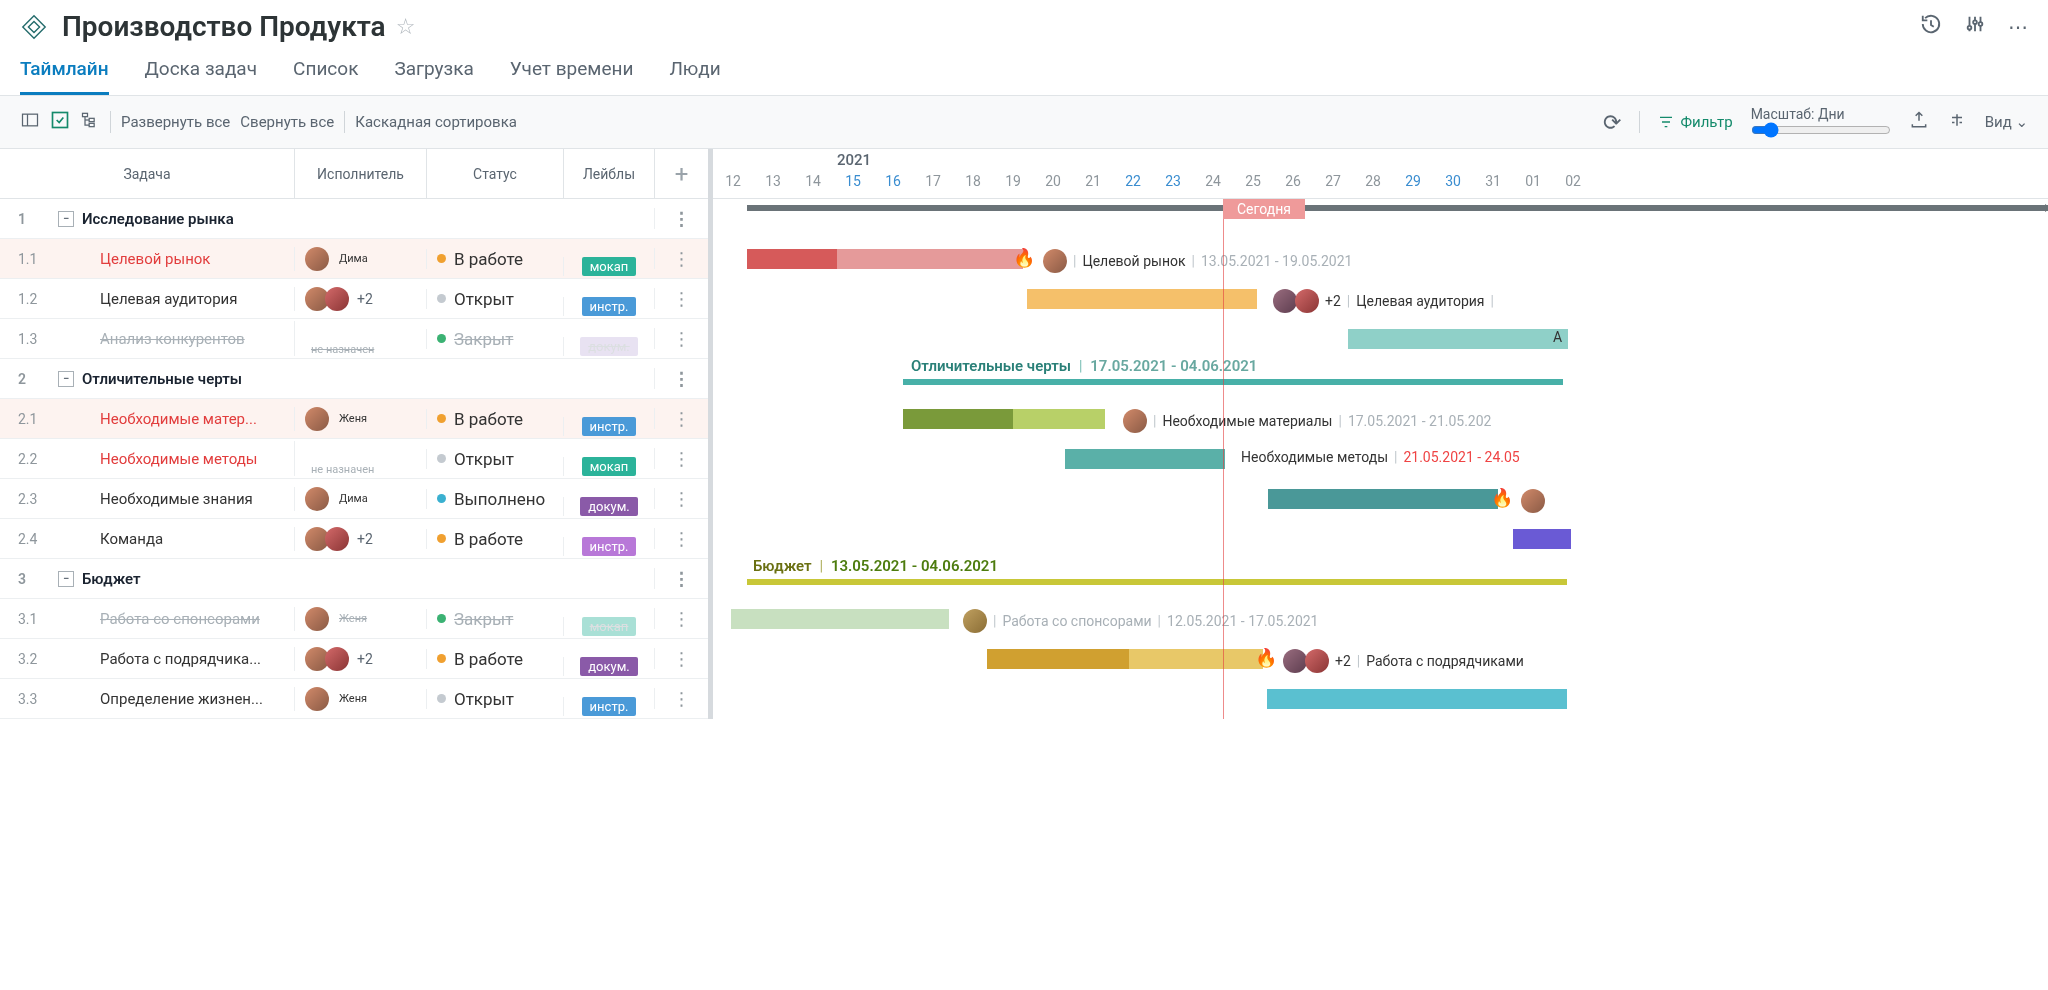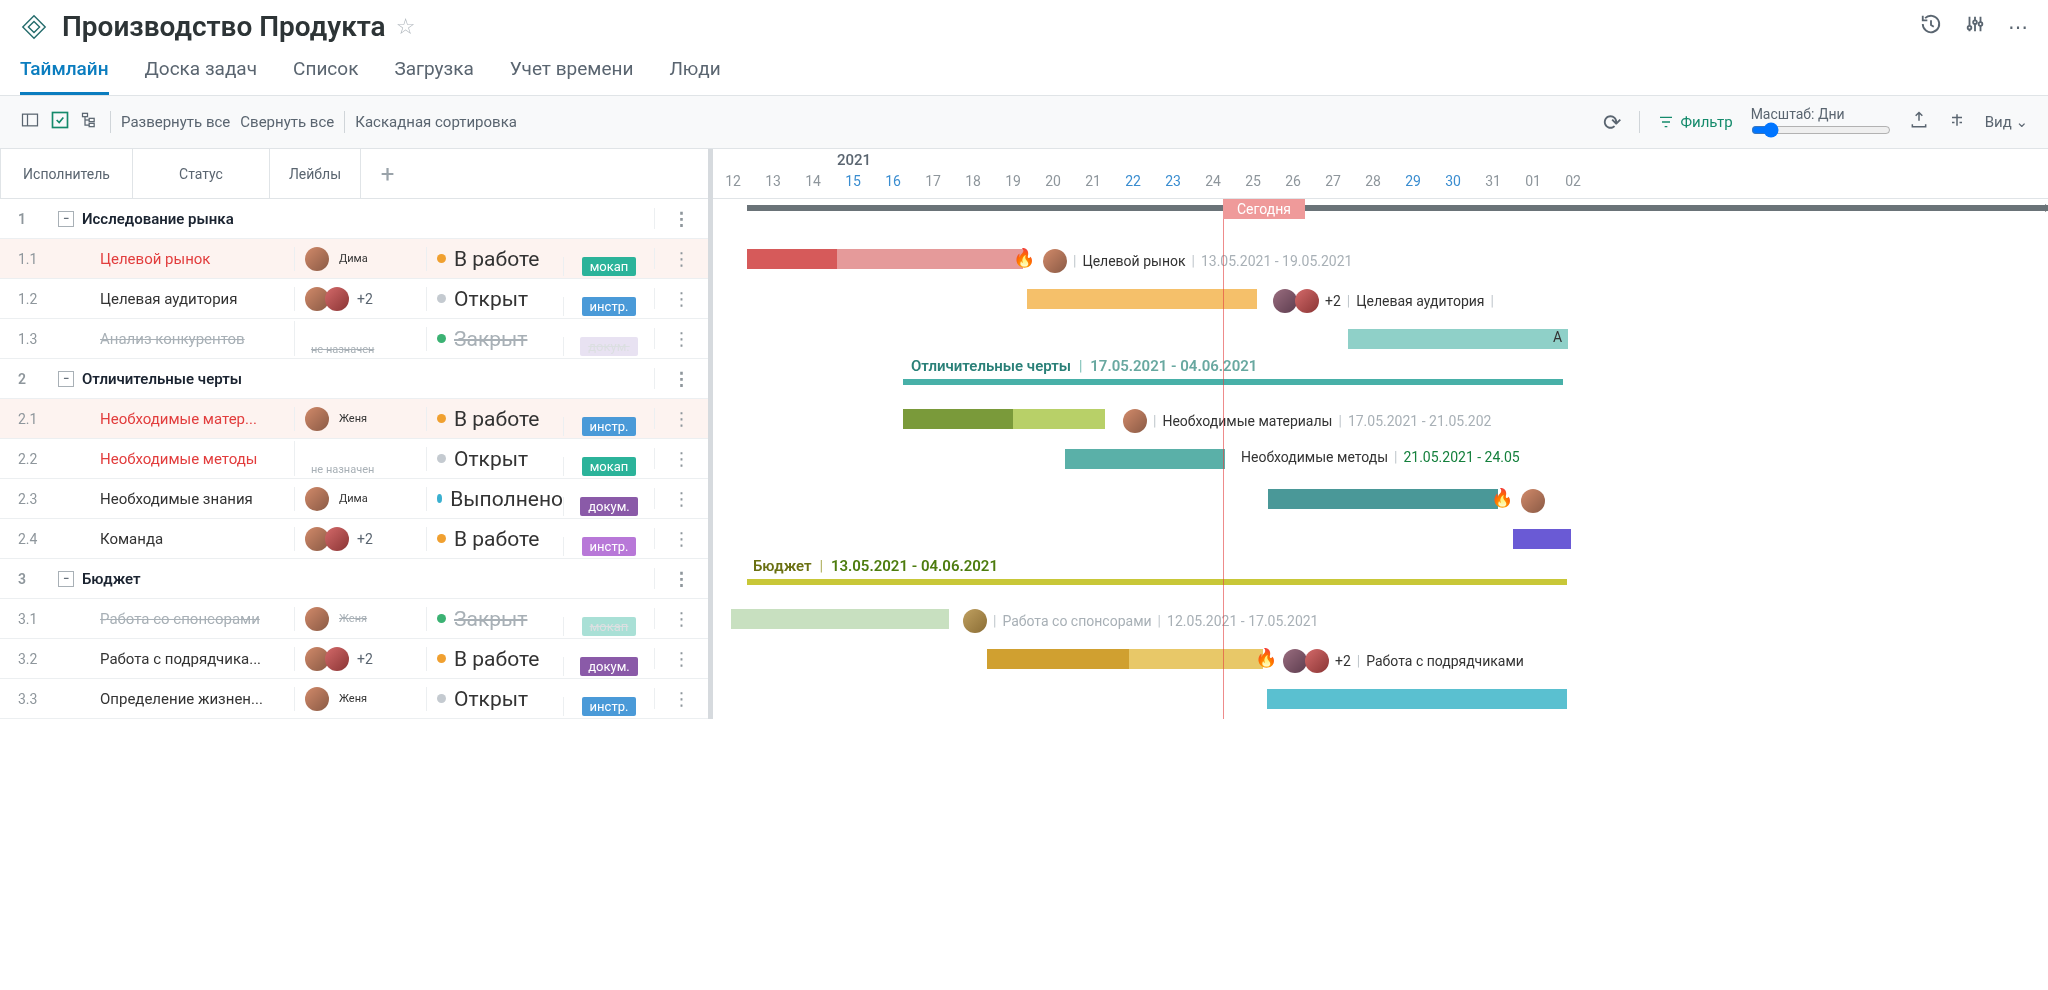--- a/index.html
+++ b/index.html
@@ -66,21 +66,21 @@
 .plus-count { font-size: 14px; color: #5a6570; margin-left: 4px; }
 .exec-text { font-size: 11px; color: #333; }
 .exec-text.unassigned { color: #a8b0b6; margin-top: 22px; }
 
 .c-status { width: 137px; border-left: 1px solid #eceff1; display:flex; align-items:center; padding-left: 10px; gap: 8px; }
 .status-dot { width: 9px; height: 9px; border-radius: 50%; display:inline-block; }
 .dot-orange { background: #f0a030; }
 .dot-grey { background: #c4cad0; }
 .dot-green { background: #3bb273; }
 .dot-blue { background: #3ab0d0; }
-.status-text { font-size: 21px; }
+.status-text { font-size: 17px; }
 
 .c-labels { width: 91px; border-left: 1px solid #eceff1; display:flex; align-items:center; justify-content:center;margin-top:16px; }
 .label-chip { padding: 2px 8px; border-radius: 2px; font-size: 13px; color: #fff; }
 .chip-teal { background: #2bb39a; }
 .chip-blue { background: #4a9ad8; }
 .chip-purpleL { background: #c7b8e0; }
 .chip-purple { background: #8a5aa8; }
 .chip-lilac { background: #b878d8; }
 
 .c-dots { width: 54px; border-left: 1px solid #eceff1; display:flex; align-items:center; justify-content:center; color: #8e969c; cursor: pointer; font-size: 18px; }
@@ -205,20 +205,21 @@
           <path d="M12 5v14M6 9h12M6 15h3M15 15h3"></path>
         </svg></span>
     <span class="tb-text"><span>Вид</span> ⌄</span>
   </div>
 </div>
 
 <div class="main">
 
   <div class="grid">
     <div class="grid-head">
+      <div class="gh-task">Задача</div>
       <div class="gh-col gh-exec">Исполнитель</div>
       <div class="gh-col gh-status">Статус</div>
       <div class="gh-col gh-labels">Лейблы</div>
       <div class="gh-add">+</div>
     </div>
     <div id="grid-rows">
         <div class="row group">
           <div class="c-num">1</div>
           <div class="c-task">
             <span class="toggle">−</span>
@@ -526,21 +527,21 @@
           <span style="color:#c0c7cc">|</span>
           <span style="color:#a8b0b6">17.05.2021 - 21.05.202</span>
         </div>
       </div>
 
       <div class="grow">
         <div class="gbar bar-teal2" style="left:352px; width:160px"></div>
         <div class="gbar-label" style="left:528px; top:10px">
           <span>Необходимые методы</span>
           <span style="color:#c0c7cc">|</span>
-          <span style="color:#15803d">21.05.2021 - 24.05</span>
+          <span style="color:#ef4444">21.05.2021 - 24.05</span>
         </div>
       </div>
 
       <div class="grow">
         <div class="gbar bar-dark-teal" style="left:555px; width:230px"></div>
         <span class="flame" style="left:778px">🔥</span>
         <div class="gbar-label" style="left:808px; top:10px">
           <span class="avatar"></span>
         </div>
       </div>

